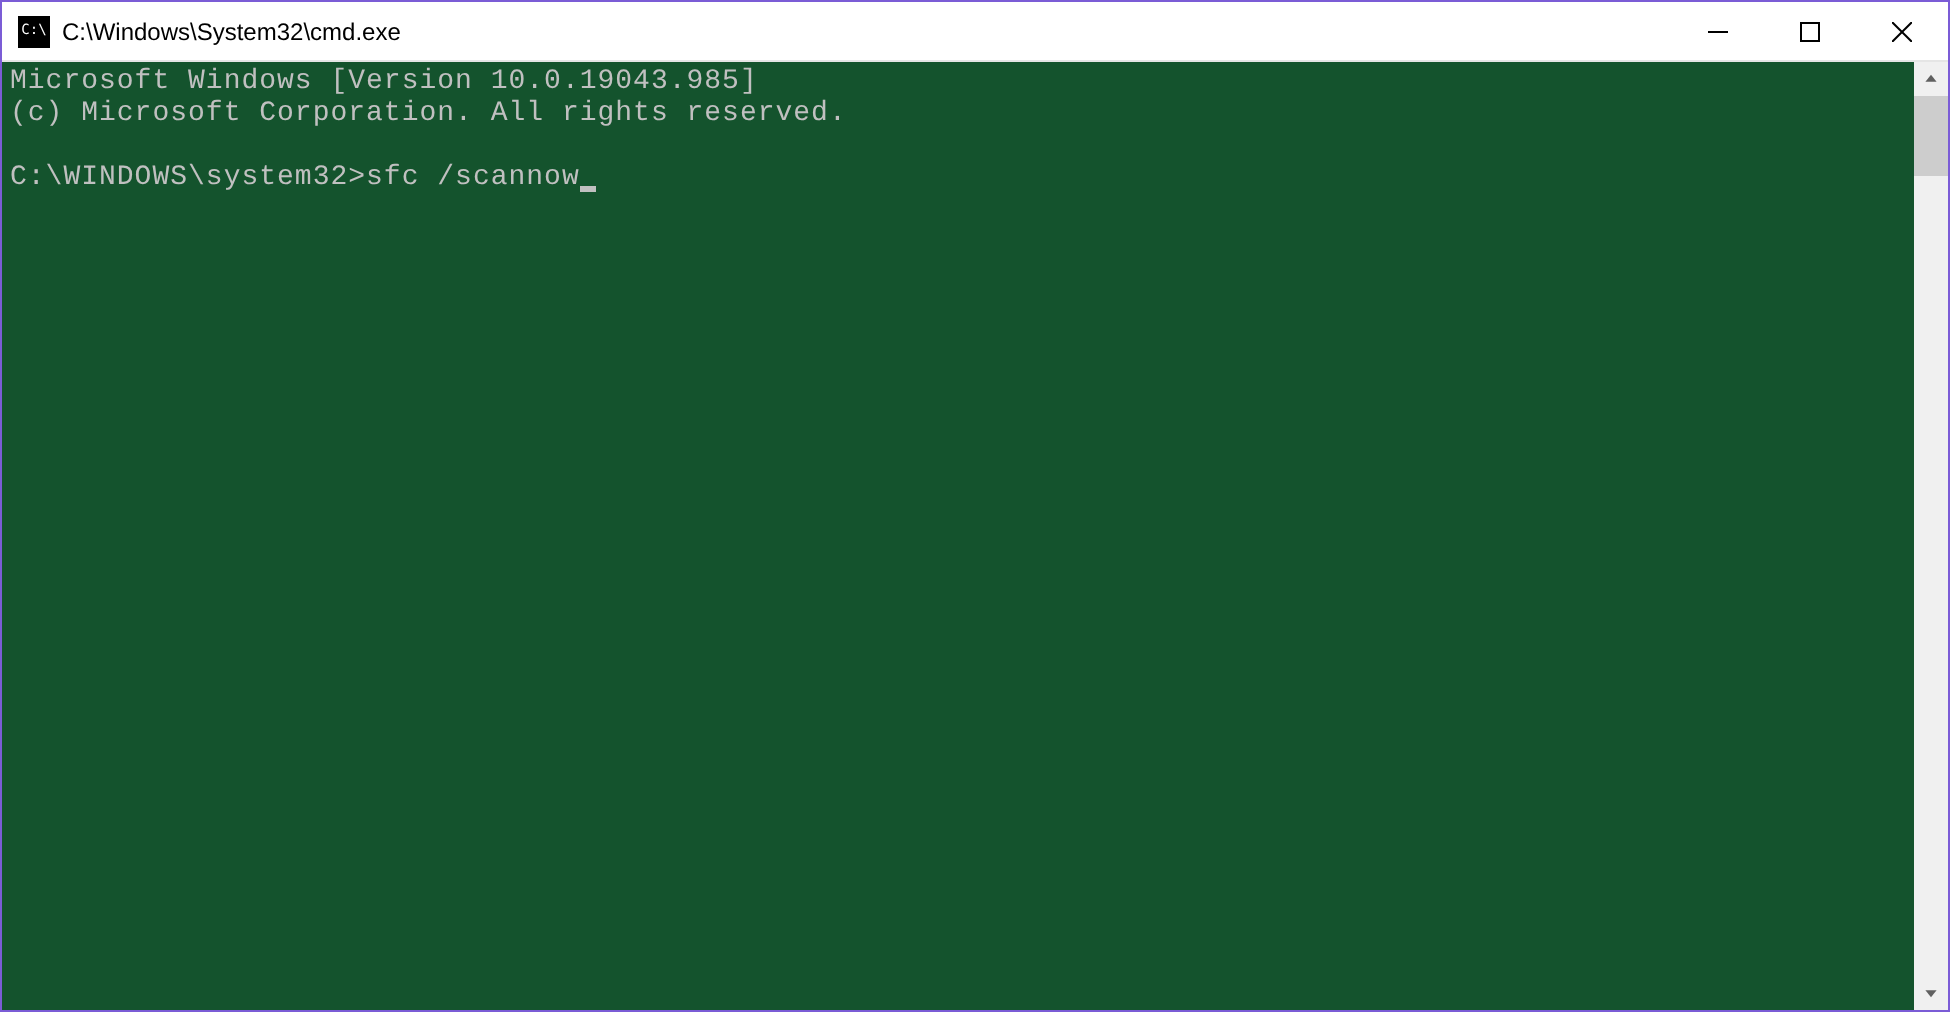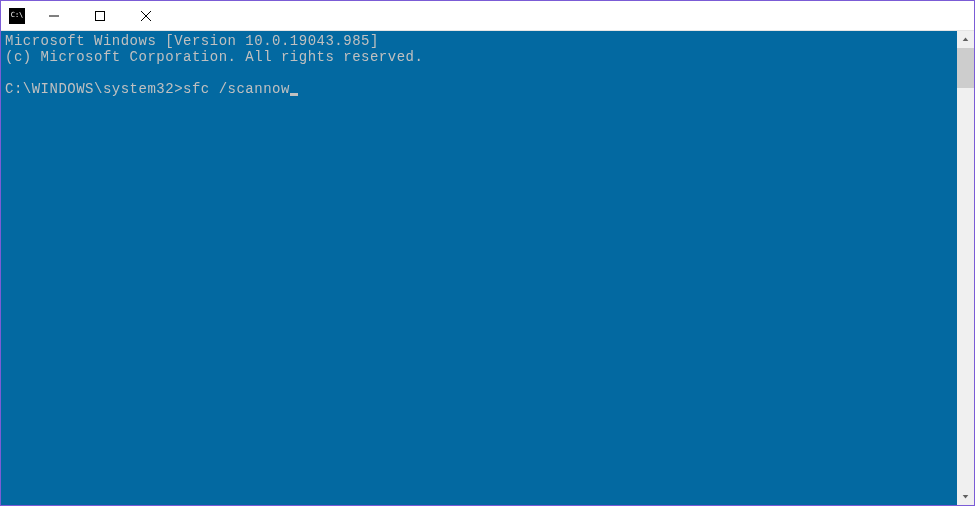--- a/index.html
+++ b/index.html
@@ -52,21 +52,21 @@
       cursor: pointer;
     }
     .win-btn svg { width: 10px; height: 10px; }
     .terminal-container {
       display: flex;
       height: calc(100% - 30px);
       background: #000;
     }
     .terminal {
       flex: 1;
-      background: #0369a1;
+      background: #14532d;
       color: #c0c0c0;
       font-family: Consolas, "Courier New", monospace;
       font-size: 14px;
       padding: 2px 0 0 4px;
       white-space: pre;
       overflow: hidden;
       line-height: 1.15;
       letter-spacing: 0.5px;
     }
     .prompt-line { display: inline; }
@@ -107,20 +107,21 @@
       background: #cdcdcd;
     }
   </style>
 </head>
 <body>
 
 <div class="titlebar">
   <div class="app-icon">
     <span class="app-icon-text">C:\</span>
   </div>
+  <div class="title-text">C:\Windows\System32\cmd.exe</div>
   <div class="window-controls">
     <div class="win-btn">
       <svg viewBox="0 0 10 10">
           <line x1="0" y1="5" x2="10" y2="5" stroke="#000" stroke-width="1"></line>
         </svg>
     </div>
     <div class="win-btn">
       <svg viewBox="0 0 10 10">
           <rect x="0.5" y="0.5" width="9" height="9" fill="none" stroke="#000" stroke-width="1"></rect>
         </svg>

